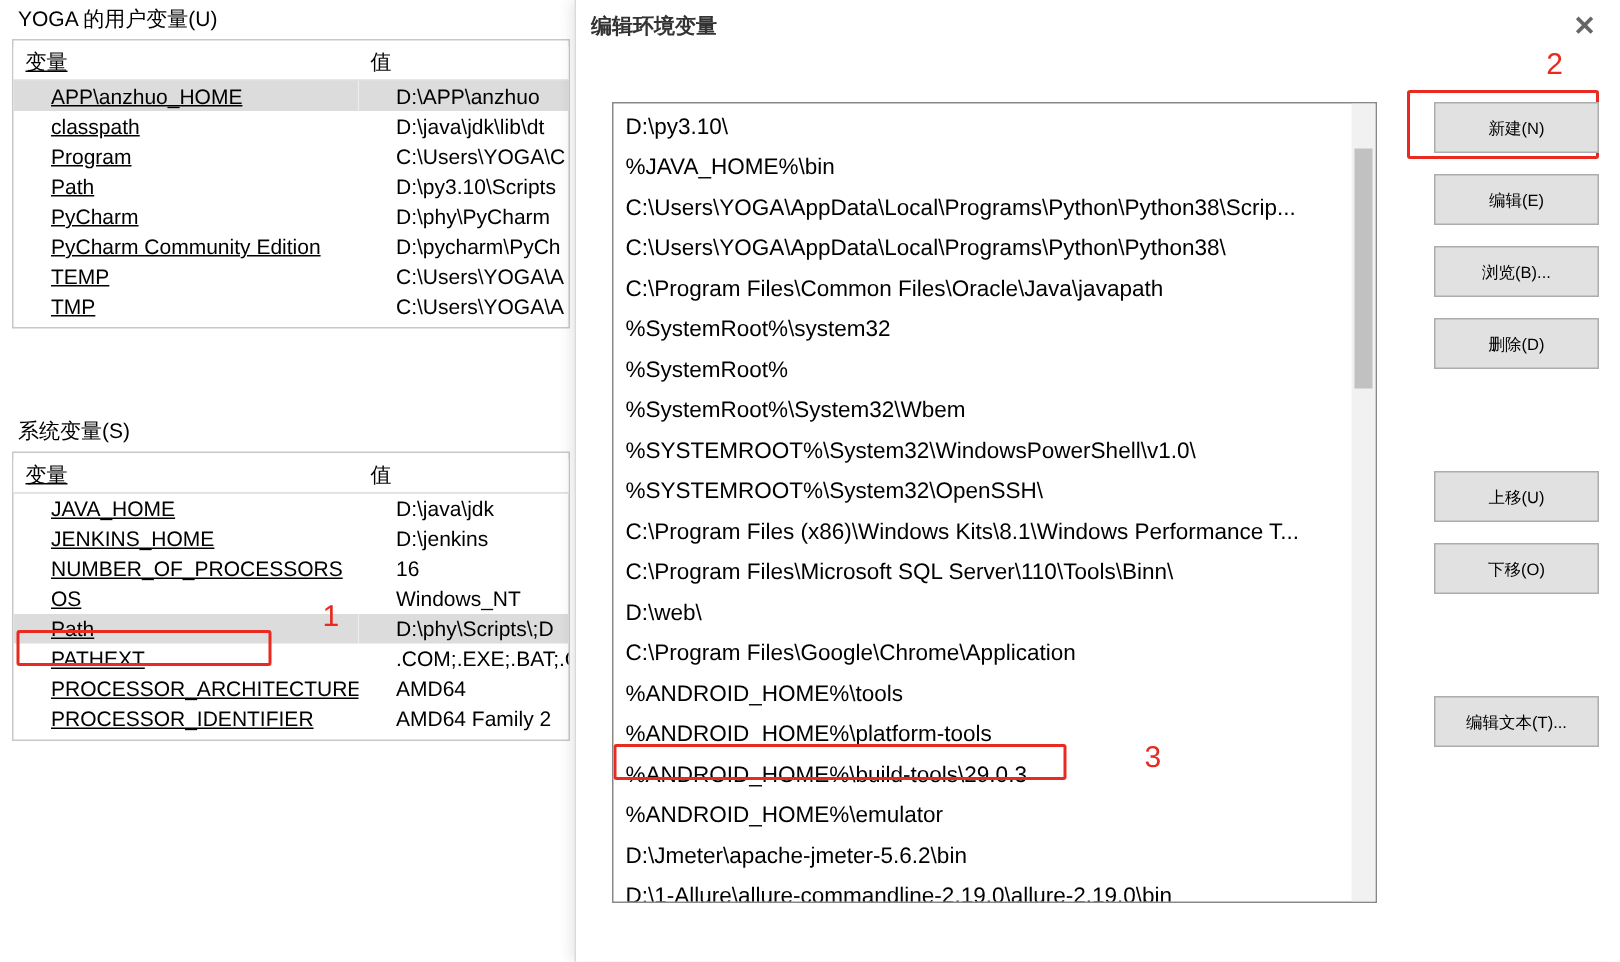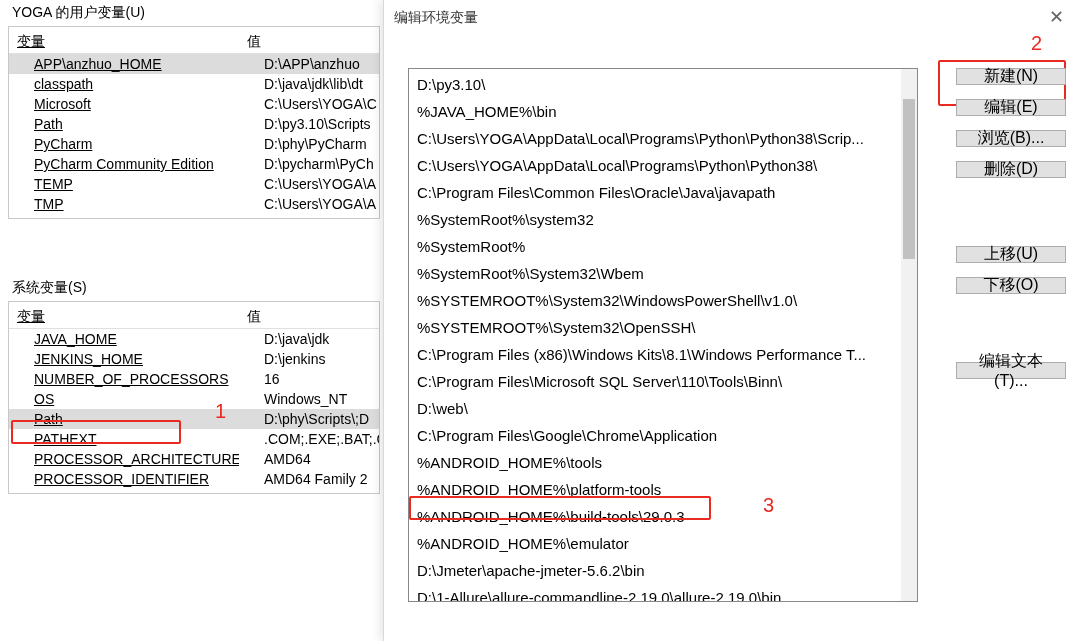--- a/index.html
+++ b/index.html
@@ -84,20 +84,21 @@
     border-left: 1px solid #d9d9d9;
     box-shadow: -2px 0 10px rgba(0,0,0,0.12);
   }
   .titlebar {
     height: 36px;
     display: flex;
     align-items: center;
     padding: 0 10px;
     position: relative;
     color: #333;
+    font-weight: bold;
   }
   .titlebar .close {
     position: absolute;
     right: 6px;
     top: 4px;
     color: #666;
     font-size: 18px;
     line-height: 1;
     padding: 4px 10px;
     cursor: pointer;
@@ -154,24 +155,24 @@
     position: absolute;
     right: 0;
     top: 8px;
     width: 110px;
     display: flex;
     flex-direction: column;
     gap: 14px;
   }
   .btn-col .spacer { height: 40px; }
   .win-btn {
-    height: 17px;
+    height: 34px;
     border: 1px solid #adadad;
     background: #e1e1e1;
-    font-size: 16px;
+    font-size: 11px;
     cursor: pointer;
     display: flex;
     align-items: center;
     justify-content: center;
   }
 </style>
 </head>
 <body>
 
 <div class="bg-panel">
@@ -187,21 +188,21 @@
       <tbody id="user-rows">
           <tr class="sel">
             <td class="col-var">APP\anzhuo_HOME</td>
             <td>D:\APP\anzhuo</td>
           </tr>
           <tr>
             <td class="col-var">classpath</td>
             <td>D:\java\jdk\lib\dt</td>
           </tr>
           <tr>
-            <td class="col-var">Microsoft</td>
+            <td class="col-var">Program</td>
             <td>C:\Users\YOGA\C</td>
           </tr>
           <tr>
             <td class="col-var">Path</td>
             <td>D:\py3.10\Scripts</td>
           </tr>
           <tr>
             <td class="col-var">PyCharm</td>
             <td>D:\phy\PyCharm</td>
           </tr>

